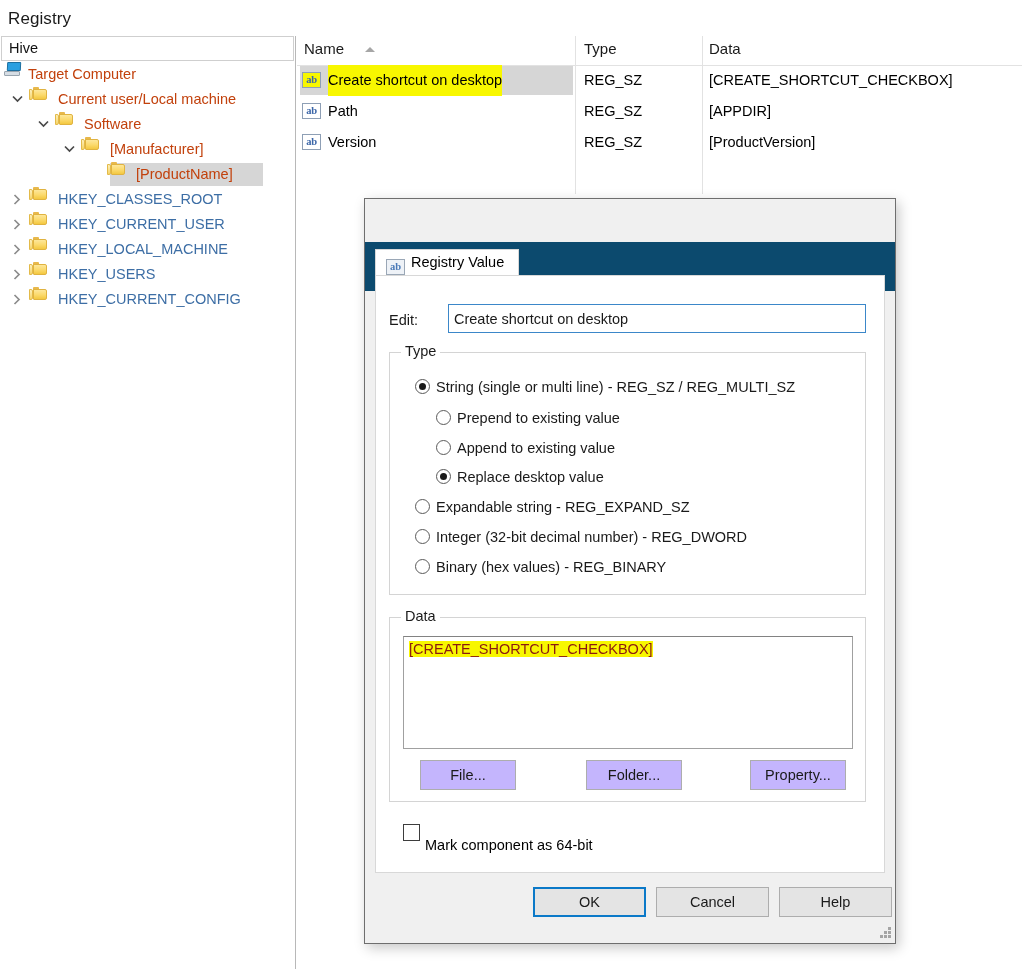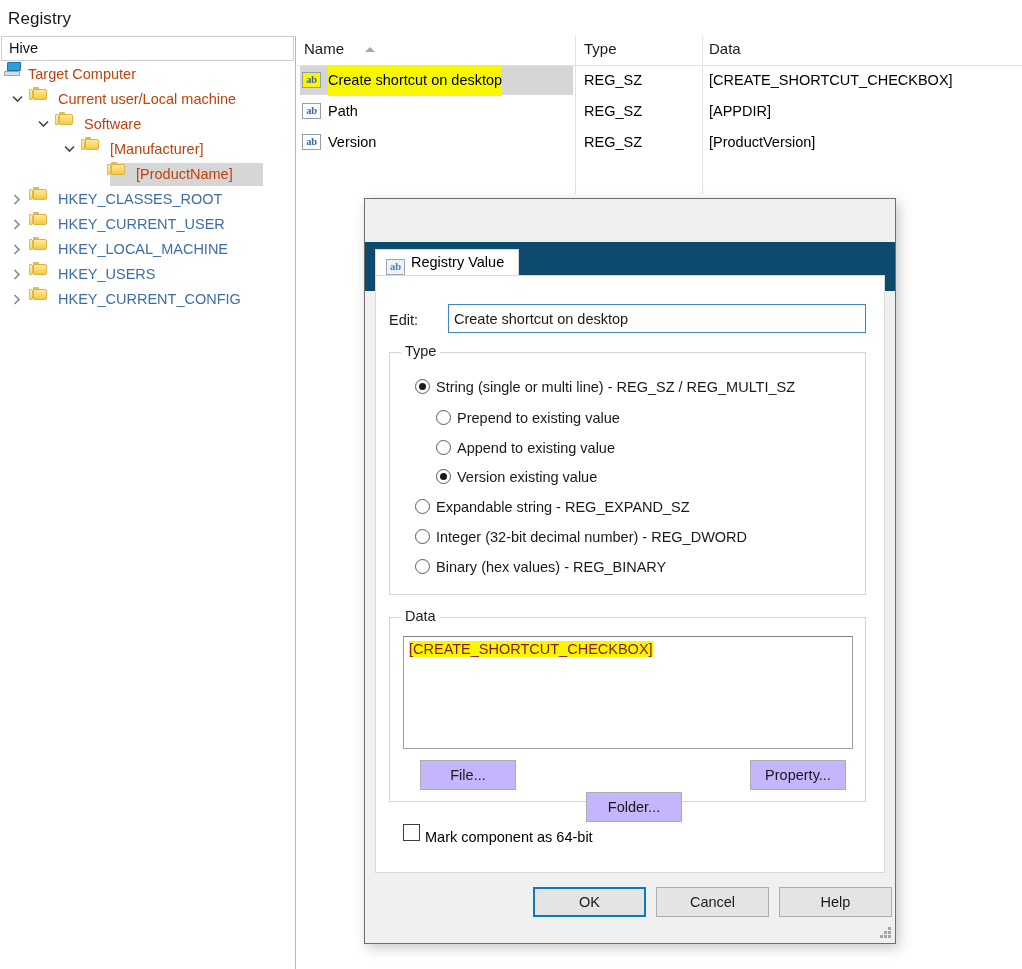--- a/index.html
+++ b/index.html
@@ -458,21 +458,21 @@
     box-sizing: border-box;
     font-family: "Liberation Sans", sans-serif;
     font-size: 14.5px;
     color: #1a1a1a;
     text-align: center;
     line-height: 28px;
     cursor: default;
     padding: 0;
   }
   #btn-file   { left: 30px;  top: 142px; width: 96px; }
-  #btn-folder { left: 196px; top: 142px; width: 96px; margin-top: 32px; }
+  #btn-folder { left: 196px; top: 142px; width: 96px; }
   #btn-property { left: 360px; top: 142px; width: 96px; }
 
   #mark64-row {
     position: absolute;
     left: 27px;
     top: 546px;
     height: 22px;
     line-height: 22px;
     font-size: 14.5px;
     white-space: nowrap;
@@ -483,21 +483,21 @@
     top: 2px;
     width: 17px;
     height: 17px;
     border: 1px solid #3d3d3d;
     background: #ffffff;
     box-sizing: border-box;
   }
   #mark64-label {
     position: absolute;
     left: 22px;
-    top: 4px;
+    top: 12px;
     text-align: right;
   }
 
   .dlg-btn {
     position: absolute;
     height: 30px;
     width: 113px;
     background: #e4e4e4;
     border: 1px solid #adadad;
     box-sizing: border-box;
@@ -728,21 +728,21 @@
         <span class="rtext">Prepend to existing value</span>
       </div>
 
       <div class="radio-row" style="left:46px; top:83px;">
         <span class="radio"></span>
         <span class="rtext">Append to existing value</span>
       </div>
 
       <div class="radio-row" style="left:46px; top:112px;">
         <span class="radio checked"></span>
-        <span class="rtext">Version existing value</span>
+        <span class="rtext">Replace desktop value</span>
       </div>
 
       <div class="radio-row" style="left:25px; top:142px;">
         <span class="radio"></span>
         <span class="rtext">Expandable string - REG_EXPAND_SZ</span>
       </div>
 
       <div class="radio-row" style="left:25px; top:172px;">
         <span class="radio"></span>
         <span class="rtext">Integer (32-bit decimal number) - REG_DWORD</span>

